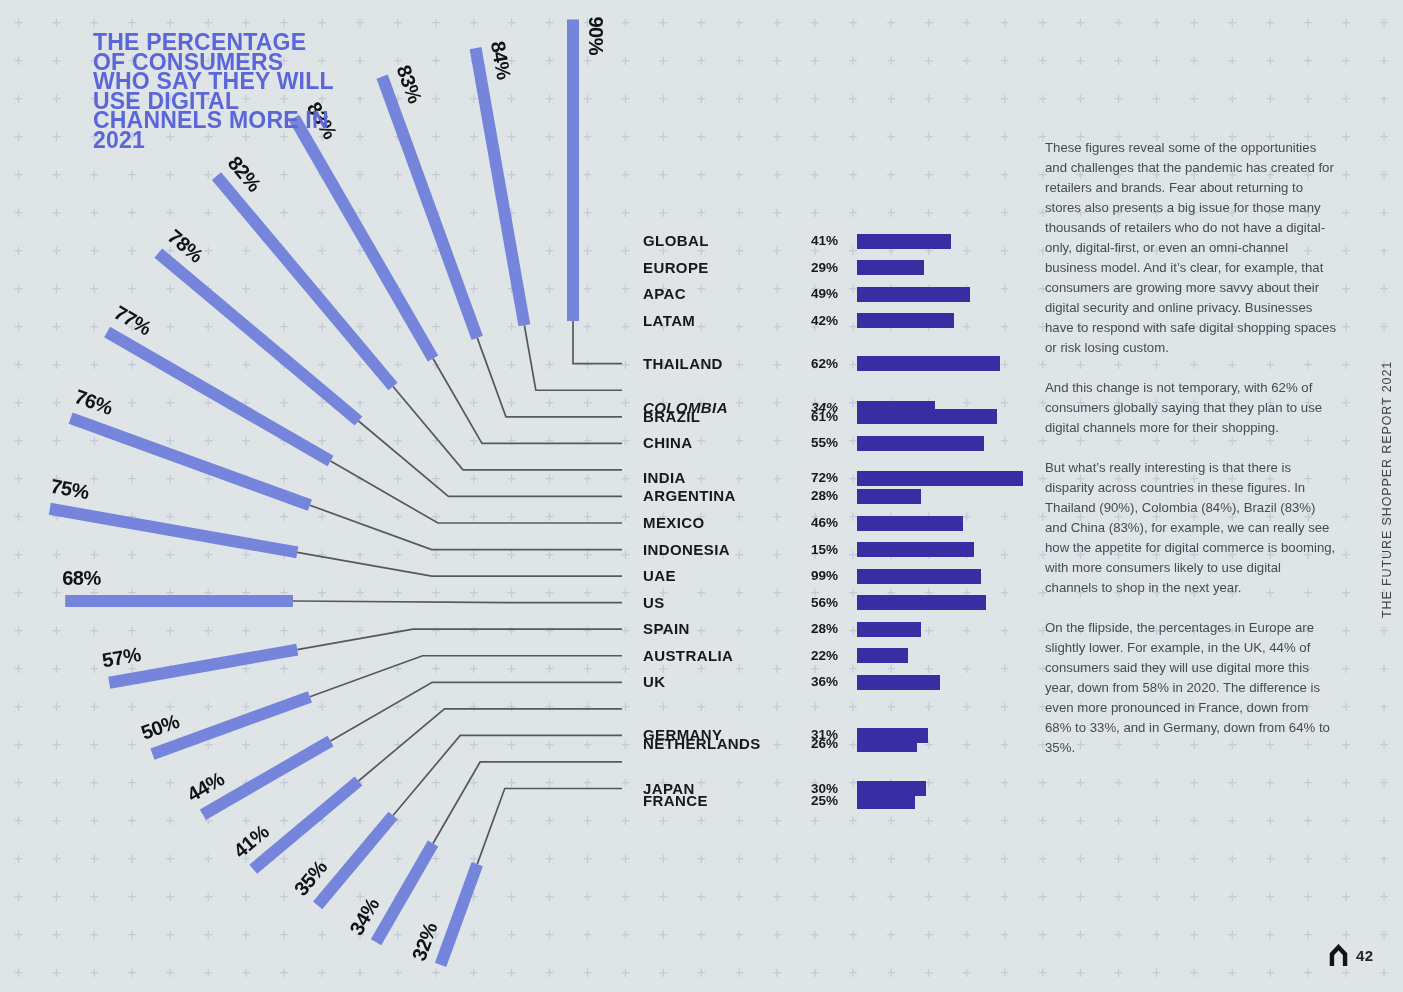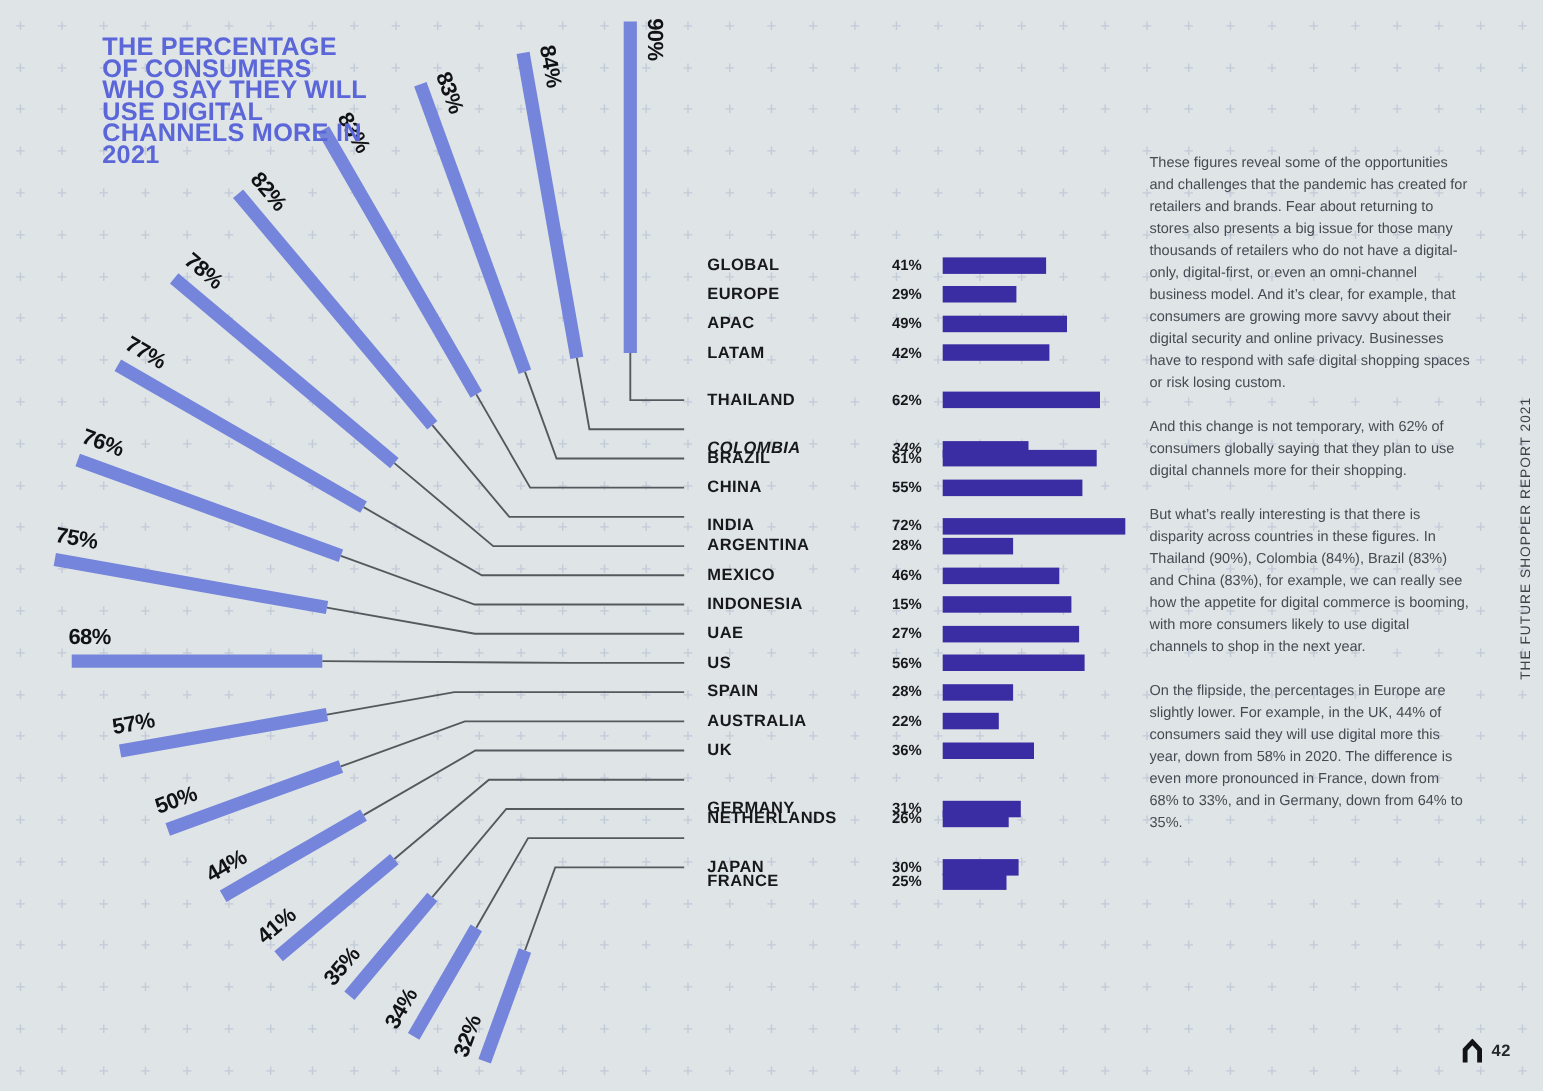--- a/index.html
+++ b/index.html
@@ -176,21 +176,21 @@
         <span class="rvalue">46%</span>
         <div class="rbar" style="width: 105.8px; background: rgb(58, 45, 164);"></div>
       </div>
       <div class="row" style="top: 539.55px;">
         <span class="rlabel">INDONESIA</span>
         <span class="rvalue">15%</span>
         <div class="rbar" style="width: 117.3px; background: rgb(58, 45, 164);"></div>
       </div>
       <div class="row" style="top: 566.1px;">
         <span class="rlabel">UAE</span>
-        <span class="rvalue">27%</span>
+        <span class="rvalue">99%</span>
         <div class="rbar" style="width: 124.2px; background: rgb(58, 45, 164);"></div>
       </div>
       <div class="row" style="top: 592.65px;">
         <span class="rlabel">US</span>
         <span class="rvalue">56%</span>
         <div class="rbar" style="width: 128.8px; background: rgb(58, 45, 164);"></div>
       </div>
       <div class="row" style="top: 619.2px;">
         <span class="rlabel">SPAIN</span>
         <span class="rvalue">28%</span>

